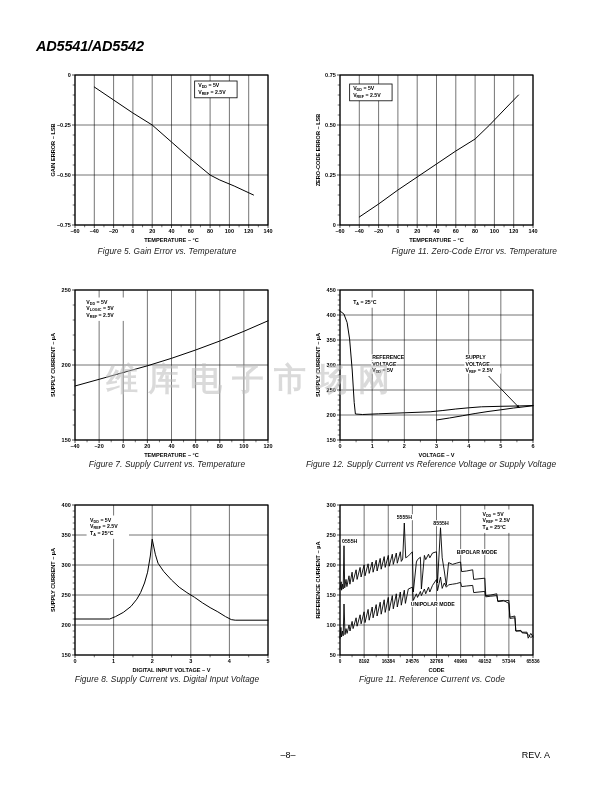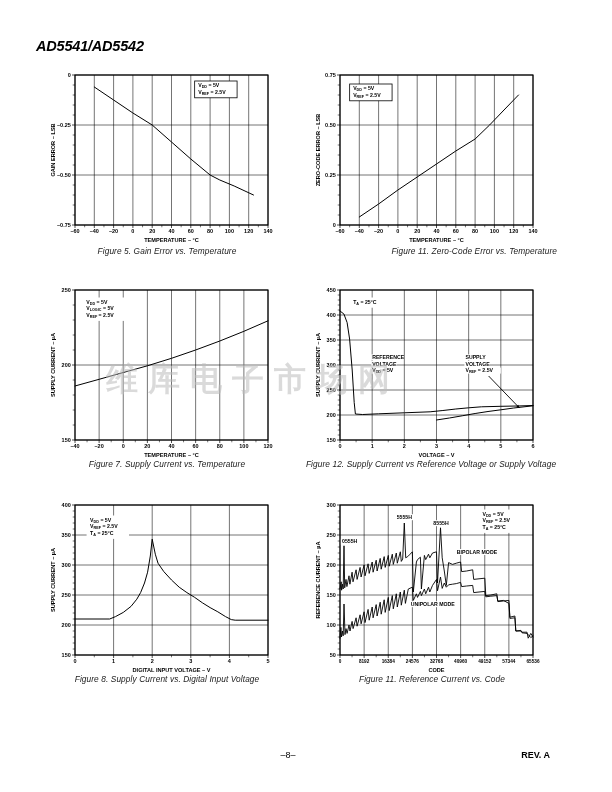--- a/index.html
+++ b/index.html
@@ -20,21 +20,21 @@
     line-height:10.5px;letter-spacing:0.1px;
   }
   .cap-center{text-align:center;}
   .cap-left{text-align:center;}
   .watermark{
     position:absolute;left:106px;top:358px;font-size:32px;font-weight:bold;
     letter-spacing:10px;color:#bdbdbd;opacity:0.55;white-space:nowrap;
     z-index:9;pointer-events:none;
   }
   .page-num{position:absolute;left:0;top:750px;width:576px;text-align:center;font-size:9px;}
-  .rev{position:absolute;top:750px;right:62px;font-size:9px;font-weight:bold;}
+  .rev{position:absolute;top:750px;right:62px;font-size:9px;}
 </style>
 </head>
 <body>
 
 <div class="header">AD5541/AD5542</div>
 
 <div class="fig" style="left:42px;top:69px;">
   <svg width="250" height="184" viewBox="0 0 250 184">
       <line x1="33.00" y1="6" x2="33.00" y2="156" stroke="#000" stroke-width="0.55"></line>
       <line x1="52.30" y1="6" x2="52.30" y2="156" stroke="#000" stroke-width="0.55"></line>

